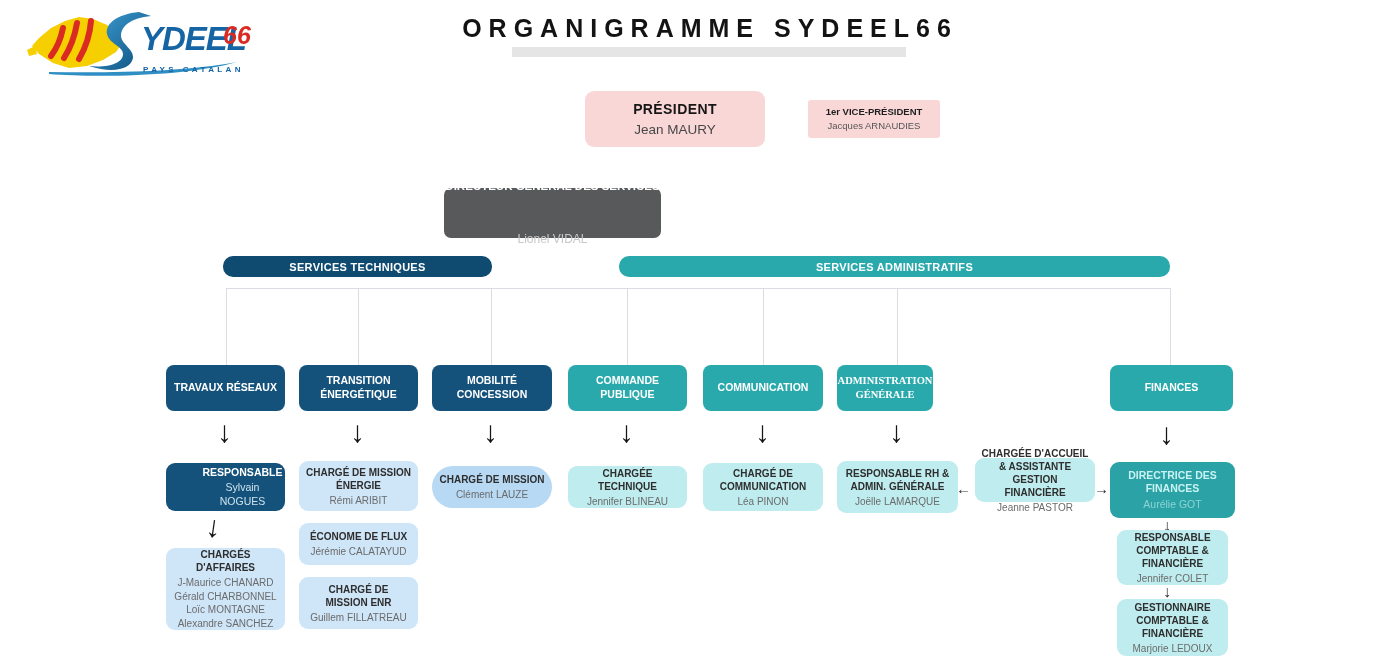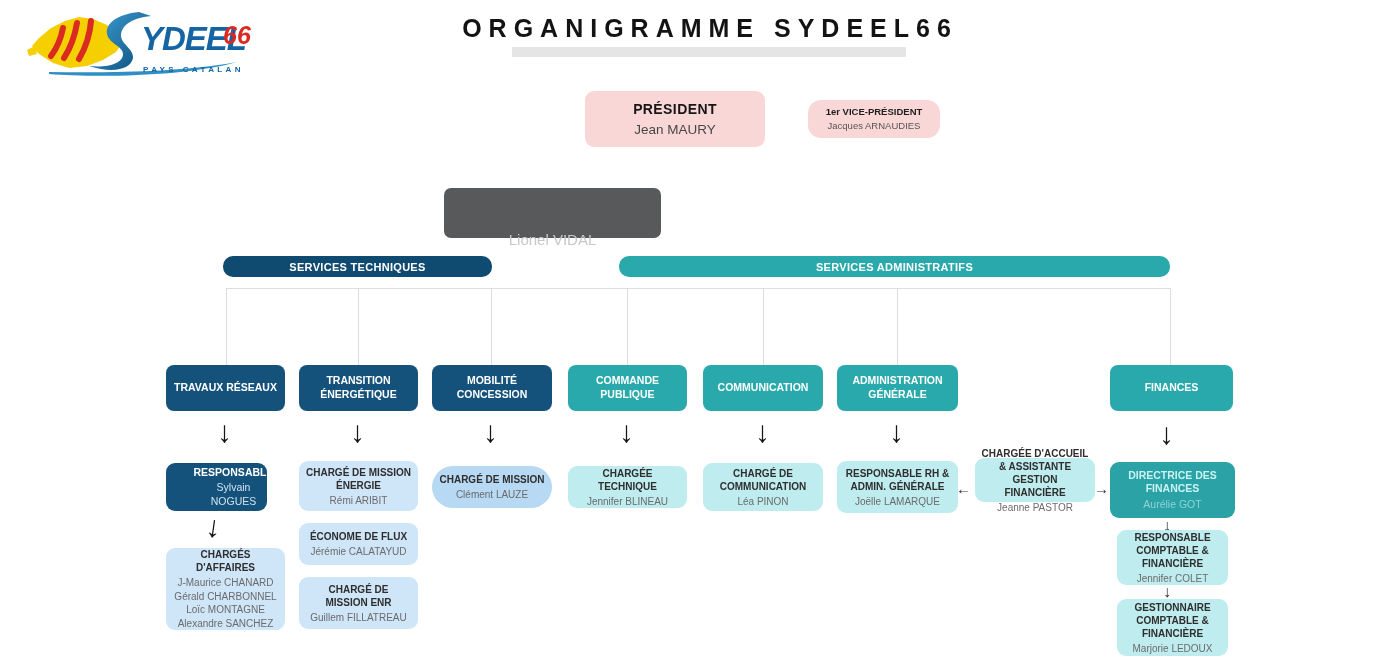--- a/index.html
+++ b/index.html
@@ -28,21 +28,21 @@
   .grayx .n{color:#c8c8c8;}
   .tealsolid .t{color:#c9f2f3;}
   .tealsolid .n{color:#8fd3d5;}
 
   
   .pres .t{font-size:14px;letter-spacing:.4px;color:#161616;}
   .pres .n{font-size:13.5px;color:#474747;margin-top:3px;}
   .vp .t{font-size:9.5px;color:#1d1d1d;}
   .vp .n{font-size:9.5px;color:#555;}
   .dgs .t{font-size:11.5px;white-space:nowrap;}
-  .dgs .n{font-size:15px;}
+  .dgs .n{font-size:12px;}
 
   
   .bar{position:absolute;top:256px;height:21px;border-radius:10px;display:flex;
        align-items:center;justify-content:center;color:#fff;font-weight:700;
        font-size:11px;letter-spacing:.3px;}
   .bar-tech{left:223px;width:269px;background:#0f4a71;}
   .bar-admin{left:619px;width:551px;background:#2aa9ac;}
 
   
   .dept{position:absolute;top:365px;height:46px;border-radius:8px;display:flex;
@@ -102,21 +102,21 @@
   </div>
 
   <div class="page-title">ORGANIGRAMME SYDEEL66</div>
   <div class="title-underline"></div>
 
   <div class="box pink pres" style="left:585px;top:91px;width:180px;height:56px;">
     <div class="t">PRÉSIDENT</div>
     <div class="n">Jean MAURY</div>
   </div>
 
-  <div class="box pink vp" style="left:808px;top:100px;width:132px;height:38px;border-radius:13px;">
+  <div class="box pink vp" style="left:808px;top:100px;width:132px;height:38px;border-radius:3px;">
     <div class="t">1er VICE-PRÉSIDENT</div>
     <div class="n" style="margin-top:1px;">Jacques ARNAUDIES</div>
   </div>
 
   <div class="box grayx dgs" style="left:444px;top:188px;width:217px;height:50px;border-radius:7px;gap:36px;">
     <div class="t">DIRECTEUR GÉNÉRAL DES SERVICES</div>
     <div class="n">Lionel VIDAL</div>
   </div>
 
   <div class="bar bar-tech">
@@ -143,36 +143,36 @@
     </div>
   <div class="dept darkblue" style="left:432px;width:120px;">
     <span>MOBILITÉ CONCESSION</span>
     </div>
   <div class="dept teal" style="left:568px;width:119px;">
     <span>COMMANDE PUBLIQUE</span>
     </div>
   <div class="dept teal" style="left:703px;width:120px;">
     <span>COMMUNICATION</span>
     </div>
-  <div class="dept teal" style="left:837px;width:121px;">
+  <div class="dept teal" style="left:837px;width:96px;font-family:Liberation Serif, serif;">
     <span>ADMINISTRATION GÉNÉRALE</span>
     </div>
   <div class="dept teal" style="left:1110px;width:123px;">
     <span>FINANCES</span>
     </div>
 
   <span class="arrow big" style="left:217px;top:417px;">↓</span>
   <span class="arrow big" style="left:350px;top:417px;">↓</span>
   <span class="arrow big" style="left:483px;top:417px;">↓</span>
   <span class="arrow big" style="left:619px;top:417px;">↓</span>
   <span class="arrow big" style="left:755px;top:417px;">↓</span>
   <span class="arrow big" style="left:889px;top:417px;">↓</span>
   <span class="arrow big" style="left:1159px;top:419px;">↓</span>
 
-  <div class="box darkblue" style="left:166px;top:463px;width:101px;height:48px;padding-left:40px;">
+  <div class="box darkblue" style="left:166px;top:463px;width:119px;height:48px;padding-left:40px;">
     <div class="t" style="font-size:10.5px;">RESPONSABLE</div>
     <div class="n" style="font-size:10.5px;">Sylvain NOGUES</div>
   </div>
 
   <div class="box lightblue" style="left:299px;top:461px;width:119px;height:50px;">
     <div class="t">CHARGÉ DE MISSION ÉNERGIE</div>
     <div class="n">Rémi ARIBIT</div>
   </div>
 
   <div class="box lightblue2" style="left:432px;top:466px;width:120px;height:42px;">

